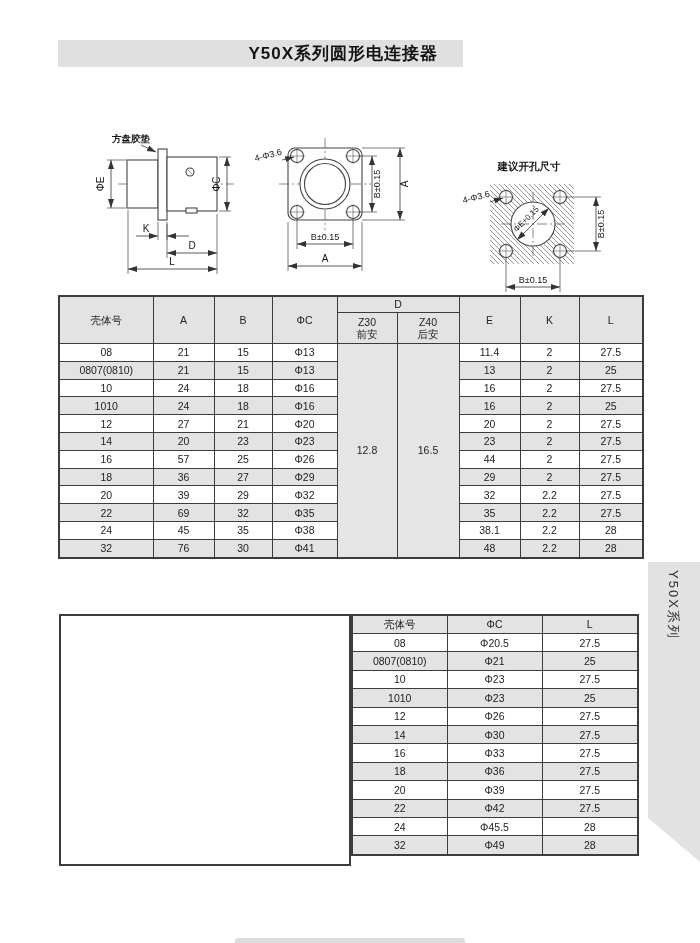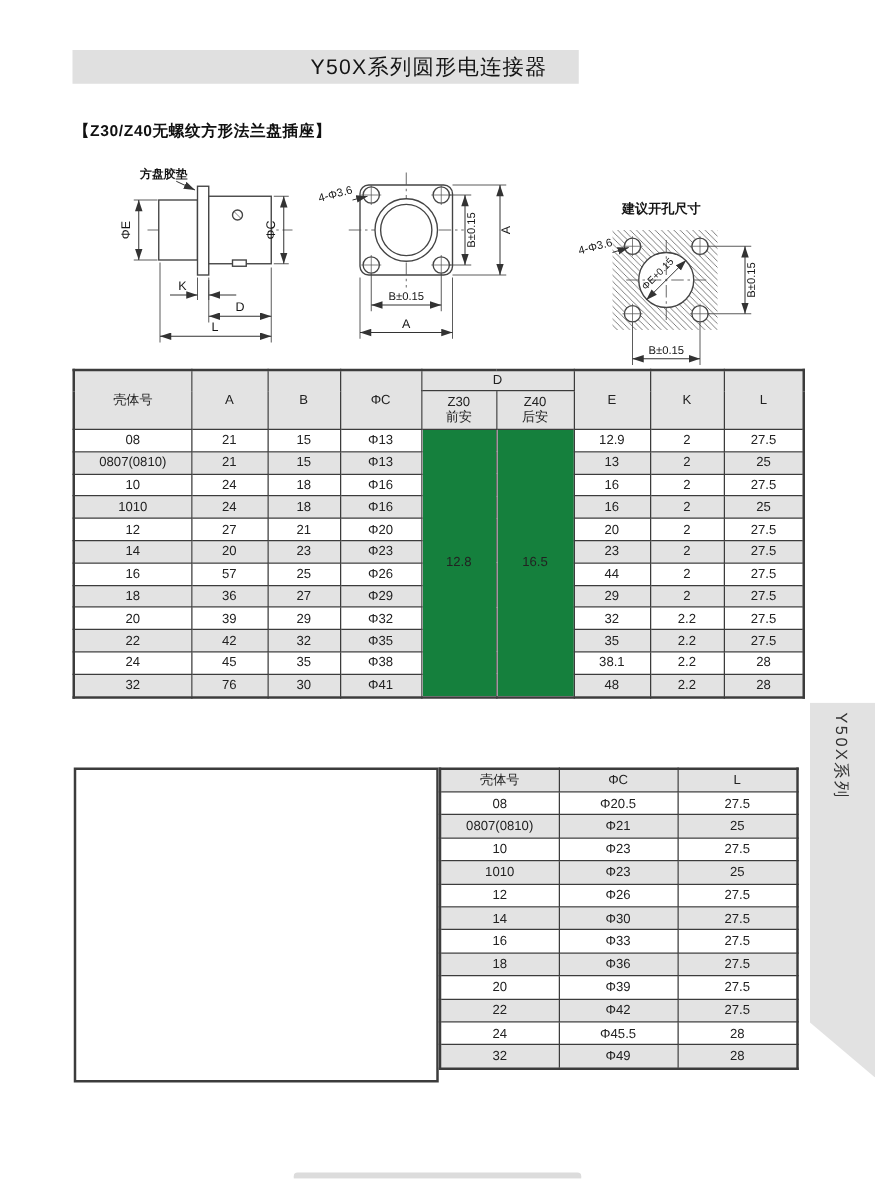--- a/index.html
+++ b/index.html
@@ -2,37 +2,37 @@
 <html><head>
 <meta charset="utf-8">
 <style>
   html,body{margin:0;padding:0;background:#fff;}
   .page{position:relative;width:700px;height:943px;background:#ffffff;overflow:hidden;
         font-family:"Liberation Sans","DejaVu Sans",sans-serif;color:#1a1a1a;}
 
   
   .titlebar{position:absolute;left:58px;top:40px;width:405px;height:27px;background:#e0e0e0;
             display:flex;align-items:center;justify-content:flex-end;padding-right:25px;box-sizing:border-box;}
-  .titlebar span{font-size:17px;font-weight:normal;letter-spacing:1px;color:#141414;}
+  .titlebar span{font-size:17px;font-weight:bold;letter-spacing:1px;color:#141414;}
 
   .secheading{position:absolute;left:59px;font-size:12.5px;font-weight:600;color:#111;letter-spacing:.5px;}
   #sec1h{top:97px;}
   #sec2h{top:586px;margin-top:48px;}
 
   
   table{border-collapse:collapse;table-layout:fixed;position:absolute;background:#fff;border:2px solid #3c3c3c;}
   td,th{border:1px solid #3c3c3c;text-align:center;vertical-align:middle;color:#222;
         font-size:10.5px;font-weight:normal;padding:0;line-height:1.15;overflow:hidden;}
   th{background:#e3e3e3;}
   #t1{left:58px;top:295px;width:584px;}
   #t1 thead tr:first-child th{height:15px;}
   #t1 thead tr:nth-child(2) th{height:30px;}
   #t1 tbody td{height:16.8px;}
   #t1 tbody tr:nth-child(even) td{background:#e3e3e3;}
-  #t1 tbody td.dcell{background:#15803d;}
+  #t1 tbody td.dcell{background:#e5e5e5;}
   #t2{left:351px;top:614px;width:286px;}
   #t2 th{height:17px;}
   #t2 tbody td{height:17.4px;}
   #t2 tbody tr:nth-child(even) td{background:#e3e3e3;}
 
   
   .drawbox{position:absolute;left:59px;top:614px;width:292px;height:252px;
            border:2px solid #3c3c3c;box-sizing:border-box;background:#fff;}
 
   
@@ -61,21 +61,20 @@
 </style>
 </head>
 <body>
 
 <div class="page">
 
   <div class="titlebar">
     <span>Y50X系列圆形电连接器</span>
   </div>
 
-  <div id="sec1h" class="secheading">【Z30/Z40无螺纹方形法兰盘插座】</div>
   <div id="sec2h" class="secheading">【Z11圆形法兰盘插座】</div>
 
   <svg width="700" height="943" viewBox="0 0 700 943">
     <defs>
       <marker id="ae" markerUnits="userSpaceOnUse" markerWidth="10" markerHeight="8" refX="9" refY="3" orient="auto">
         <path d="M0,0L9,3L0,6Z" fill="#333"></path>
       </marker>
       <marker id="as" markerUnits="userSpaceOnUse" markerWidth="10" markerHeight="8" refX="0" refY="3" orient="auto">
         <path d="M9,0L0,3L9,6Z" fill="#333"></path>
       </marker>
@@ -264,21 +263,21 @@
       </tr>
     </thead>
     <tbody id="t1body">
         <tr>
           <td>08</td>
           <td>21</td>
           <td>15</td>
           <td>Φ13</td>
           <td rowspan="12" class="dcell">12.8</td>
           <td rowspan="12" class="dcell">16.5</td>
-          <td>12.9</td>
+          <td>11.4</td>
           <td>2</td>
           <td>27.5</td>
         </tr>
         <tr>
           <td>0807(0810)</td>
           <td>21</td>
           <td>15</td>
           <td>Φ13</td>
           <td>13</td>
           <td>2</td>
@@ -342,21 +341,21 @@
           <td>20</td>
           <td>39</td>
           <td>29</td>
           <td>Φ32</td>
           <td>32</td>
           <td>2.2</td>
           <td>27.5</td>
         </tr>
         <tr>
           <td>22</td>
-          <td>42</td>
+          <td>69</td>
           <td>32</td>
           <td>Φ35</td>
           <td>35</td>
           <td>2.2</td>
           <td>27.5</td>
         </tr>
         <tr>
           <td>24</td>
           <td>45</td>
           <td>35</td>

